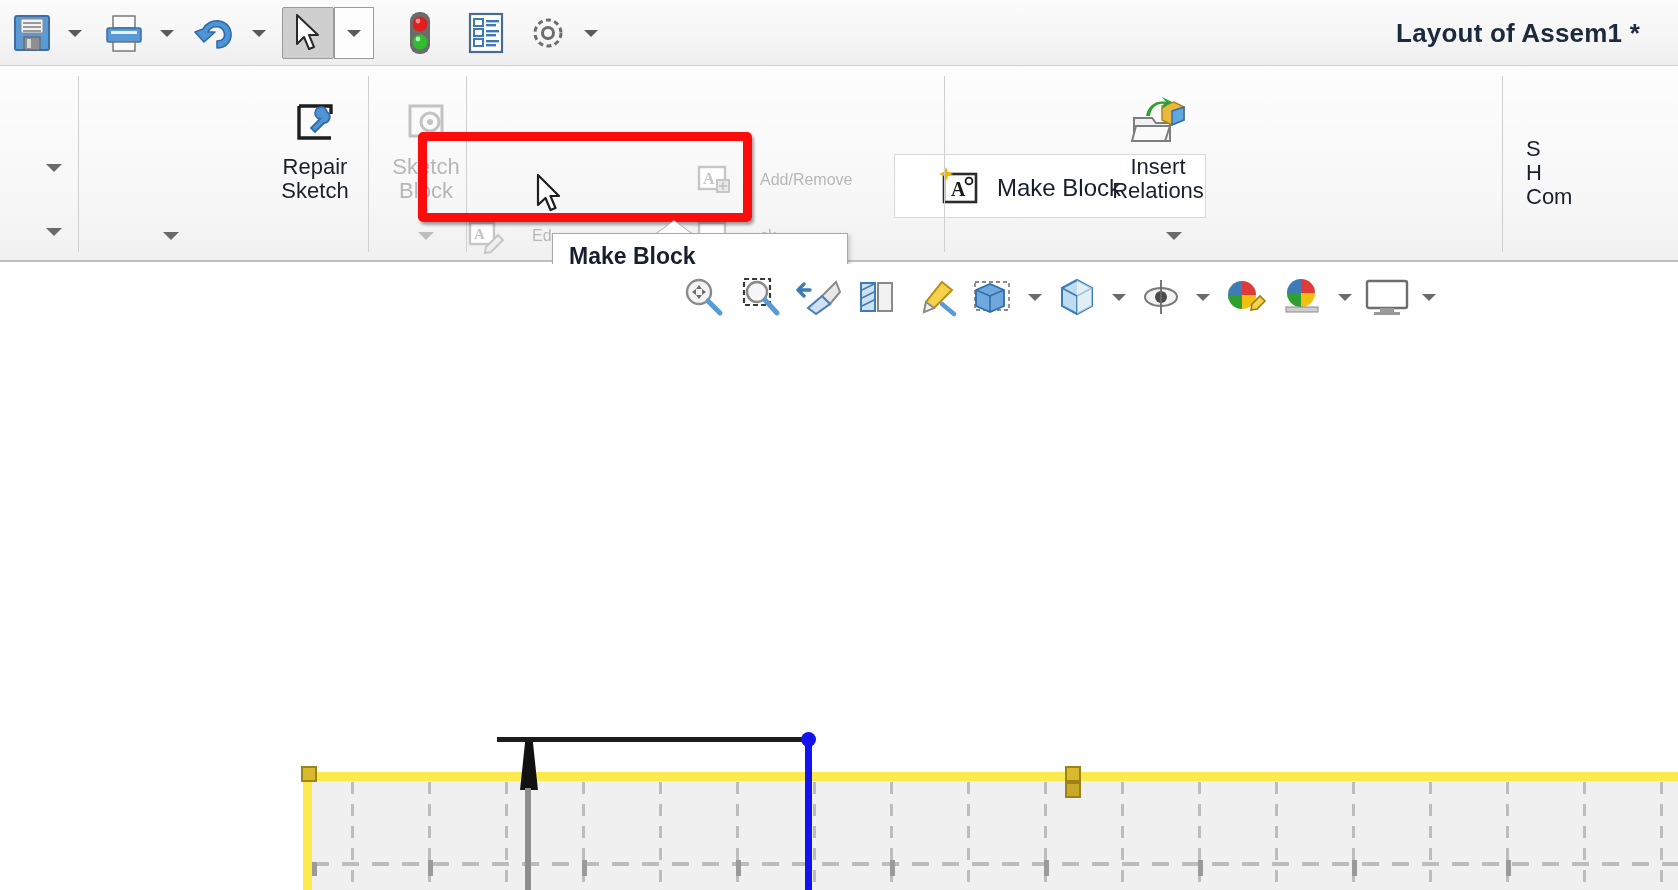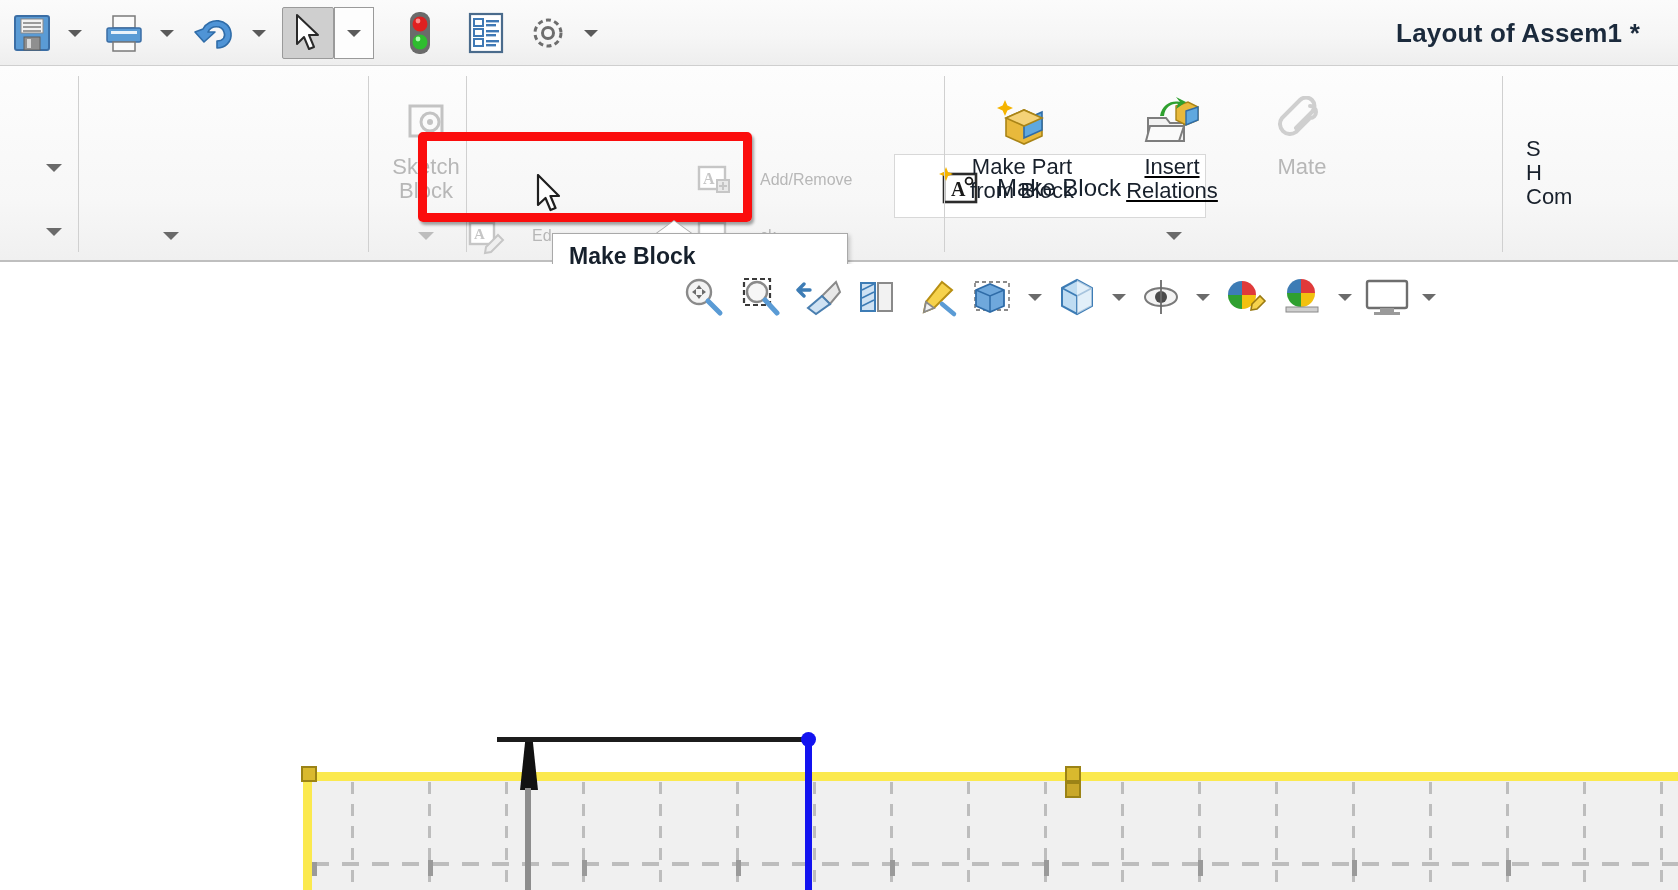--- a/index.html
+++ b/index.html
@@ -259,20 +259,30 @@
 
     <div class="grp-caret" style="left:46px; top:98px;"></div>
     <div class="grp-caret" style="left:46px; top:162px;"></div>
 
     <div class="rib-sep" style="left:78px;"></div>
 
     <div class="rib-group" style="left:0;width:370px;">
 
       <div class="grp-caret" style="left:163px; top:158px;"></div>
 
+      <div class="big-btn" style="left:245px; top:18px;">
+        <div class="ico">
+          <svg width="56" height="52" viewBox="0 0 56 52">
+            <path d="M12 8 H44 V16 M12 8 V40 H44" fill="none" stroke="#1d1d1d" stroke-width="3.4"></path>
+            <path d="M40 14 a6 6 0 1 0 -7 7 l-9 9 4 4 9-9 a6 6 0 0 0 3-11 z" fill="#4f94d6" stroke="#2f6ca8" stroke-width="1.8"></path>
+          </svg>
+        </div>
+        <div class="lbl">Repair</div>
+        <div class="lbl" style="margin-top:-2px;">Sketch</div>
+      </div>
     </div>
 
     <div class="rib-sep" style="left:368px;"></div>
 
     <div class="rib-group" style="left:370px;width:96px;">
       <div class="big-btn dis" style="left:-14px; top:18px;">
         <div class="ico">
           <svg width="52" height="50" viewBox="0 0 52 50">
             <rect x="10" y="6" width="32" height="30" fill="none" stroke="#c3c3c3" stroke-width="3"></rect>
             <circle cx="30" cy="22" r="9" fill="none" stroke="#c3c3c3" stroke-width="3"></circle>
@@ -353,59 +363,37 @@
       <div class="small-btn dis" style="left:228px; top:190px;">
         <span class="sico"></span>
         <span class="slbl">Block</span>
       </div>
     </div>
 
     <div class="rib-sep" style="left:944px;"></div>
 
     <div class="rib-group" style="left:944px;width:556px;">
 
-      <div class="big-btn" style="left:8px; top:18px;">
-        <div class="ico">
-          <svg width="60" height="54" viewBox="0 0 60 54">
-            <path d="M14 22 L32 14 L50 22 L50 40 L32 48 L14 40 Z" fill="#e8b93c" stroke="#a98416" stroke-width="1.6"></path>
-            <path d="M32 24 L50 16 L50 34 L32 42 Z" fill="#5fa8df" stroke="#2f6ca8" stroke-width="1.6"></path>
-            <path d="M14 22 L32 14 L50 22 L32 30 Z" fill="#f4d277" stroke="#a98416" stroke-width="1.6"></path>
-            <g fill="#f5b400">
-                <path d="M13 4 l2.4 5.6 5.6 2.4 -5.6 2.4 -2.4 5.6 -2.4-5.6 -5.6-2.4 5.6-2.4 z"></path>
-              </g>
-          </svg>
-        </div>
-        <div class="lbl">Make Part</div>
-        <div class="lbl" style="margin-top:-2px;">from Block</div>
-      </div>
-
-      <div class="big-btn" style="left:158px; top:18px;text-decoration:underline;">
+
+      <div class="big-btn" style="left:144px; top:18px;">
         <div class="ico">
           <svg width="64" height="54" viewBox="0 0 64 54">
             <path d="M8 22 h18 l4 5 h14 v18 H8 Z" fill="#f2f2f2" stroke="#7d7d7d" stroke-width="2"></path>
             <path d="M10 30 h34 l-5 15 H6 Z" fill="#fafafa" stroke="#7d7d7d" stroke-width="2"></path>
             <path d="M36 10 L48 6 L58 11 L58 24 L46 29 L36 24 Z" fill="#e8b93c" stroke="#a98416" stroke-width="1.4"></path>
             <path d="M46 15 L58 11 L58 24 L46 29 Z" fill="#5fa8df" stroke="#2f6ca8" stroke-width="1.4"></path>
             <path d="M20 20 C22 8, 32 4, 40 6 L36 1 L46 6 L36 13 L38 8 C32 7, 25 11, 24 20 Z" fill="#2fa02f"></path>
           </svg>
         </div>
         <div class="lbl">Insert</div>
         <div class="lbl" style="margin-top:-2px;">Relations</div>
       </div>
 
       <div class="grp-caret" style="left:222px; top:158px;"></div>
 
-      <div class="big-btn dis" style="left:288px; top:18px;">
-        <div class="ico">
-          <svg width="52" height="54" viewBox="0 0 52 54">
-            <path d="M34 10 a6 6 0 0 1 0 12 L20 36 a10 10 0 0 1 -14 -14 L24 4 a8 8 0 0 1 12 12 L20 32" fill="none" stroke="#cfcfcf" stroke-width="4" stroke-linecap="round"></path>
-          </svg>
-        </div>
-        <div class="lbl">Mate</div>
-      </div>
 
     </div>
 
     <div class="rib-sep" style="left:1502px;"></div>
 
     <div class="rib-group" style="left:1502px;width:176px;overflow:hidden;">
       <div class="big-btn" style="left:24px; top:58px; width:180px; text-align:left;">
         <div class="lbl">S</div>
         <div class="lbl" style="margin-top:-2px;">H</div>
         <div class="lbl" style="margin-top:-2px;">Com</div>

